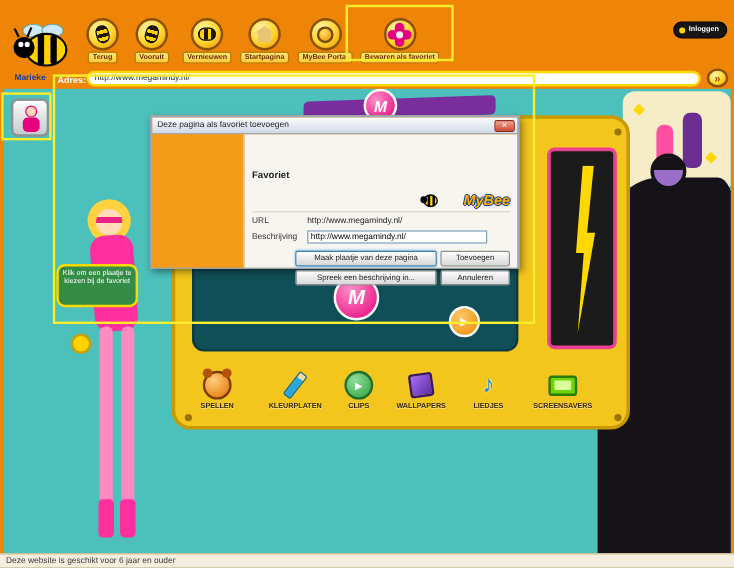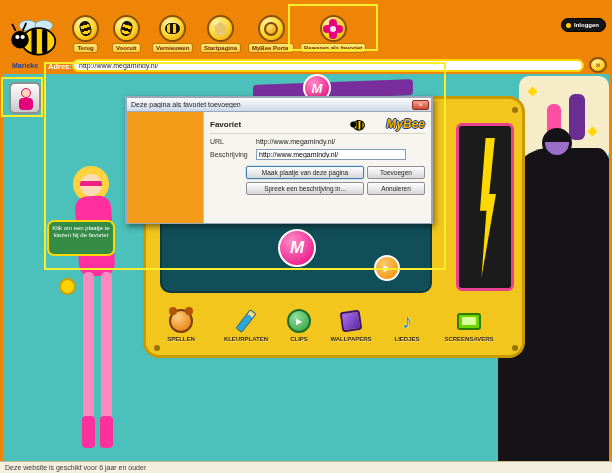--- a/index.html
+++ b/index.html
@@ -120,21 +120,21 @@
   .dlg-titlebar { height:14px; background:linear-gradient(#fdfdfd,#cdd8e8); border-bottom:1px solid #9aa7b8;
     display:flex; align-items:center; padding:0 2px 0 4px; }
   .dlg-title { flex:1; font-size:7px; color:#222; white-space:nowrap; overflow:hidden; }
   .dlg-close { width:17px; height:10px; background:linear-gradient(#f2a394,#cf4a33); border:1px solid #8e2a1c; border-radius:2px;
     color:#fff; font-size:8px; line-height:8px; text-align:center; cursor:pointer; }
   .dlg-body { display:flex; height:111px; }
   .dlg-left { width:76px; background:#f49b19; }
   .dlg-content { flex:1; background:#f7f5ef; border-left:1px solid #d8c089; padding:5px 6px 4px 6px; }
   .dlg-header { display:flex; justify-content:space-between; align-items:center; border-bottom:1px solid #d9d4c6; padding-bottom:2px; }
   .dlg-favoriet { font-size:8px; font-weight:bold; color:#222; }
-  .dlg-logo { display:flex; align-items:center; gap:20px; }
+  .dlg-logo { display:flex; gap:20px;margin-top:43px; }
   .dlg-logo-text { font-size:12px; font-weight:bold; font-style:italic; color:#f7b500;
     text-shadow:-1px 0 #1c3f94, 1px 0 #1c3f94, 0 -1px #1c3f94, 0 1px #1c3f94; }
   .dlg-row { display:flex; align-items:center; margin-top:4px; }
   .dlg-label { width:46px; font-size:7px; color:#333; }
   .dlg-value { font-size:7px; color:#222; }
   .dlg-input { width:150px; height:11px; font-size:7px; font-family:"Liberation Sans",sans-serif; border:1px solid #7f9db9; background:#fff; padding:0 2px; }
   .dlg-buttons { display:grid; grid-template-columns:118px 58px; gap:3px; justify-content:end; margin-top:6px; }
   .btn { height:13px; font-size:6.5px; font-family:"Liberation Sans",sans-serif; background:linear-gradient(#fefefe,#d7d7d7);
     border:1px solid #8e8f8f; border-radius:2px; color:#222; cursor:pointer; white-space:nowrap; }
   .btn.default { border:1px solid #3c7fb1; box-shadow:0 0 2px #7ab8e8; }

